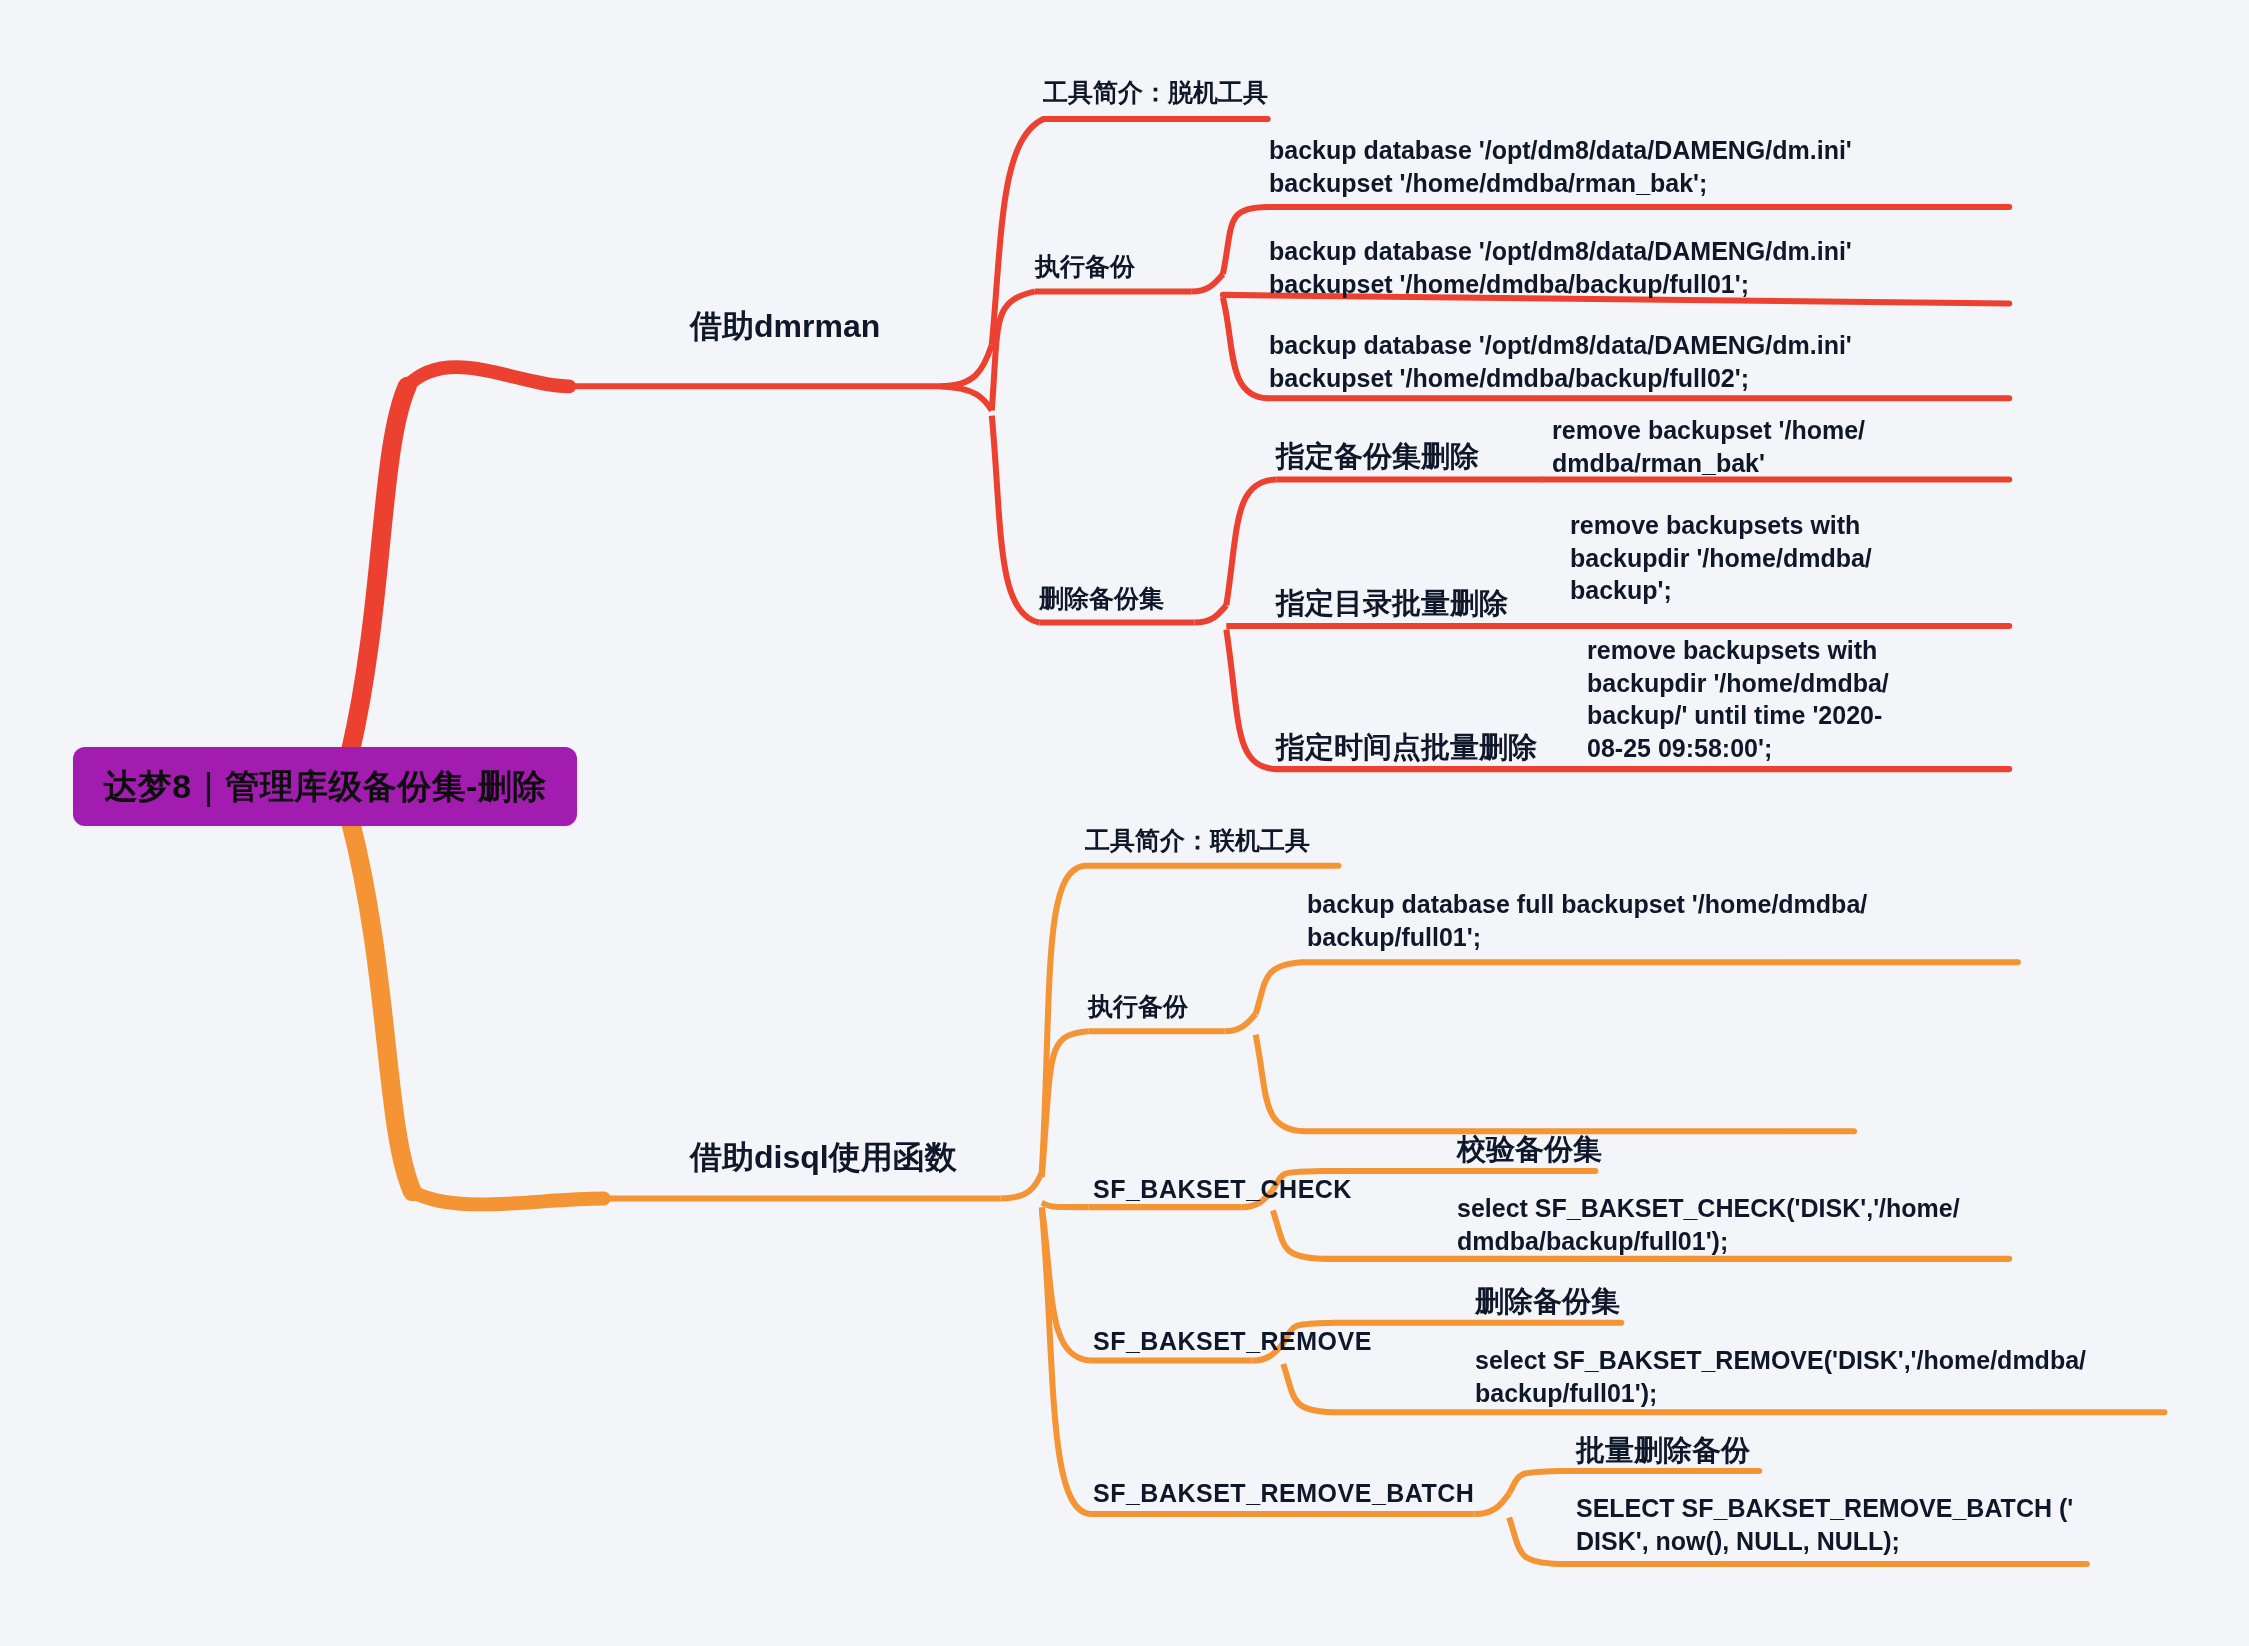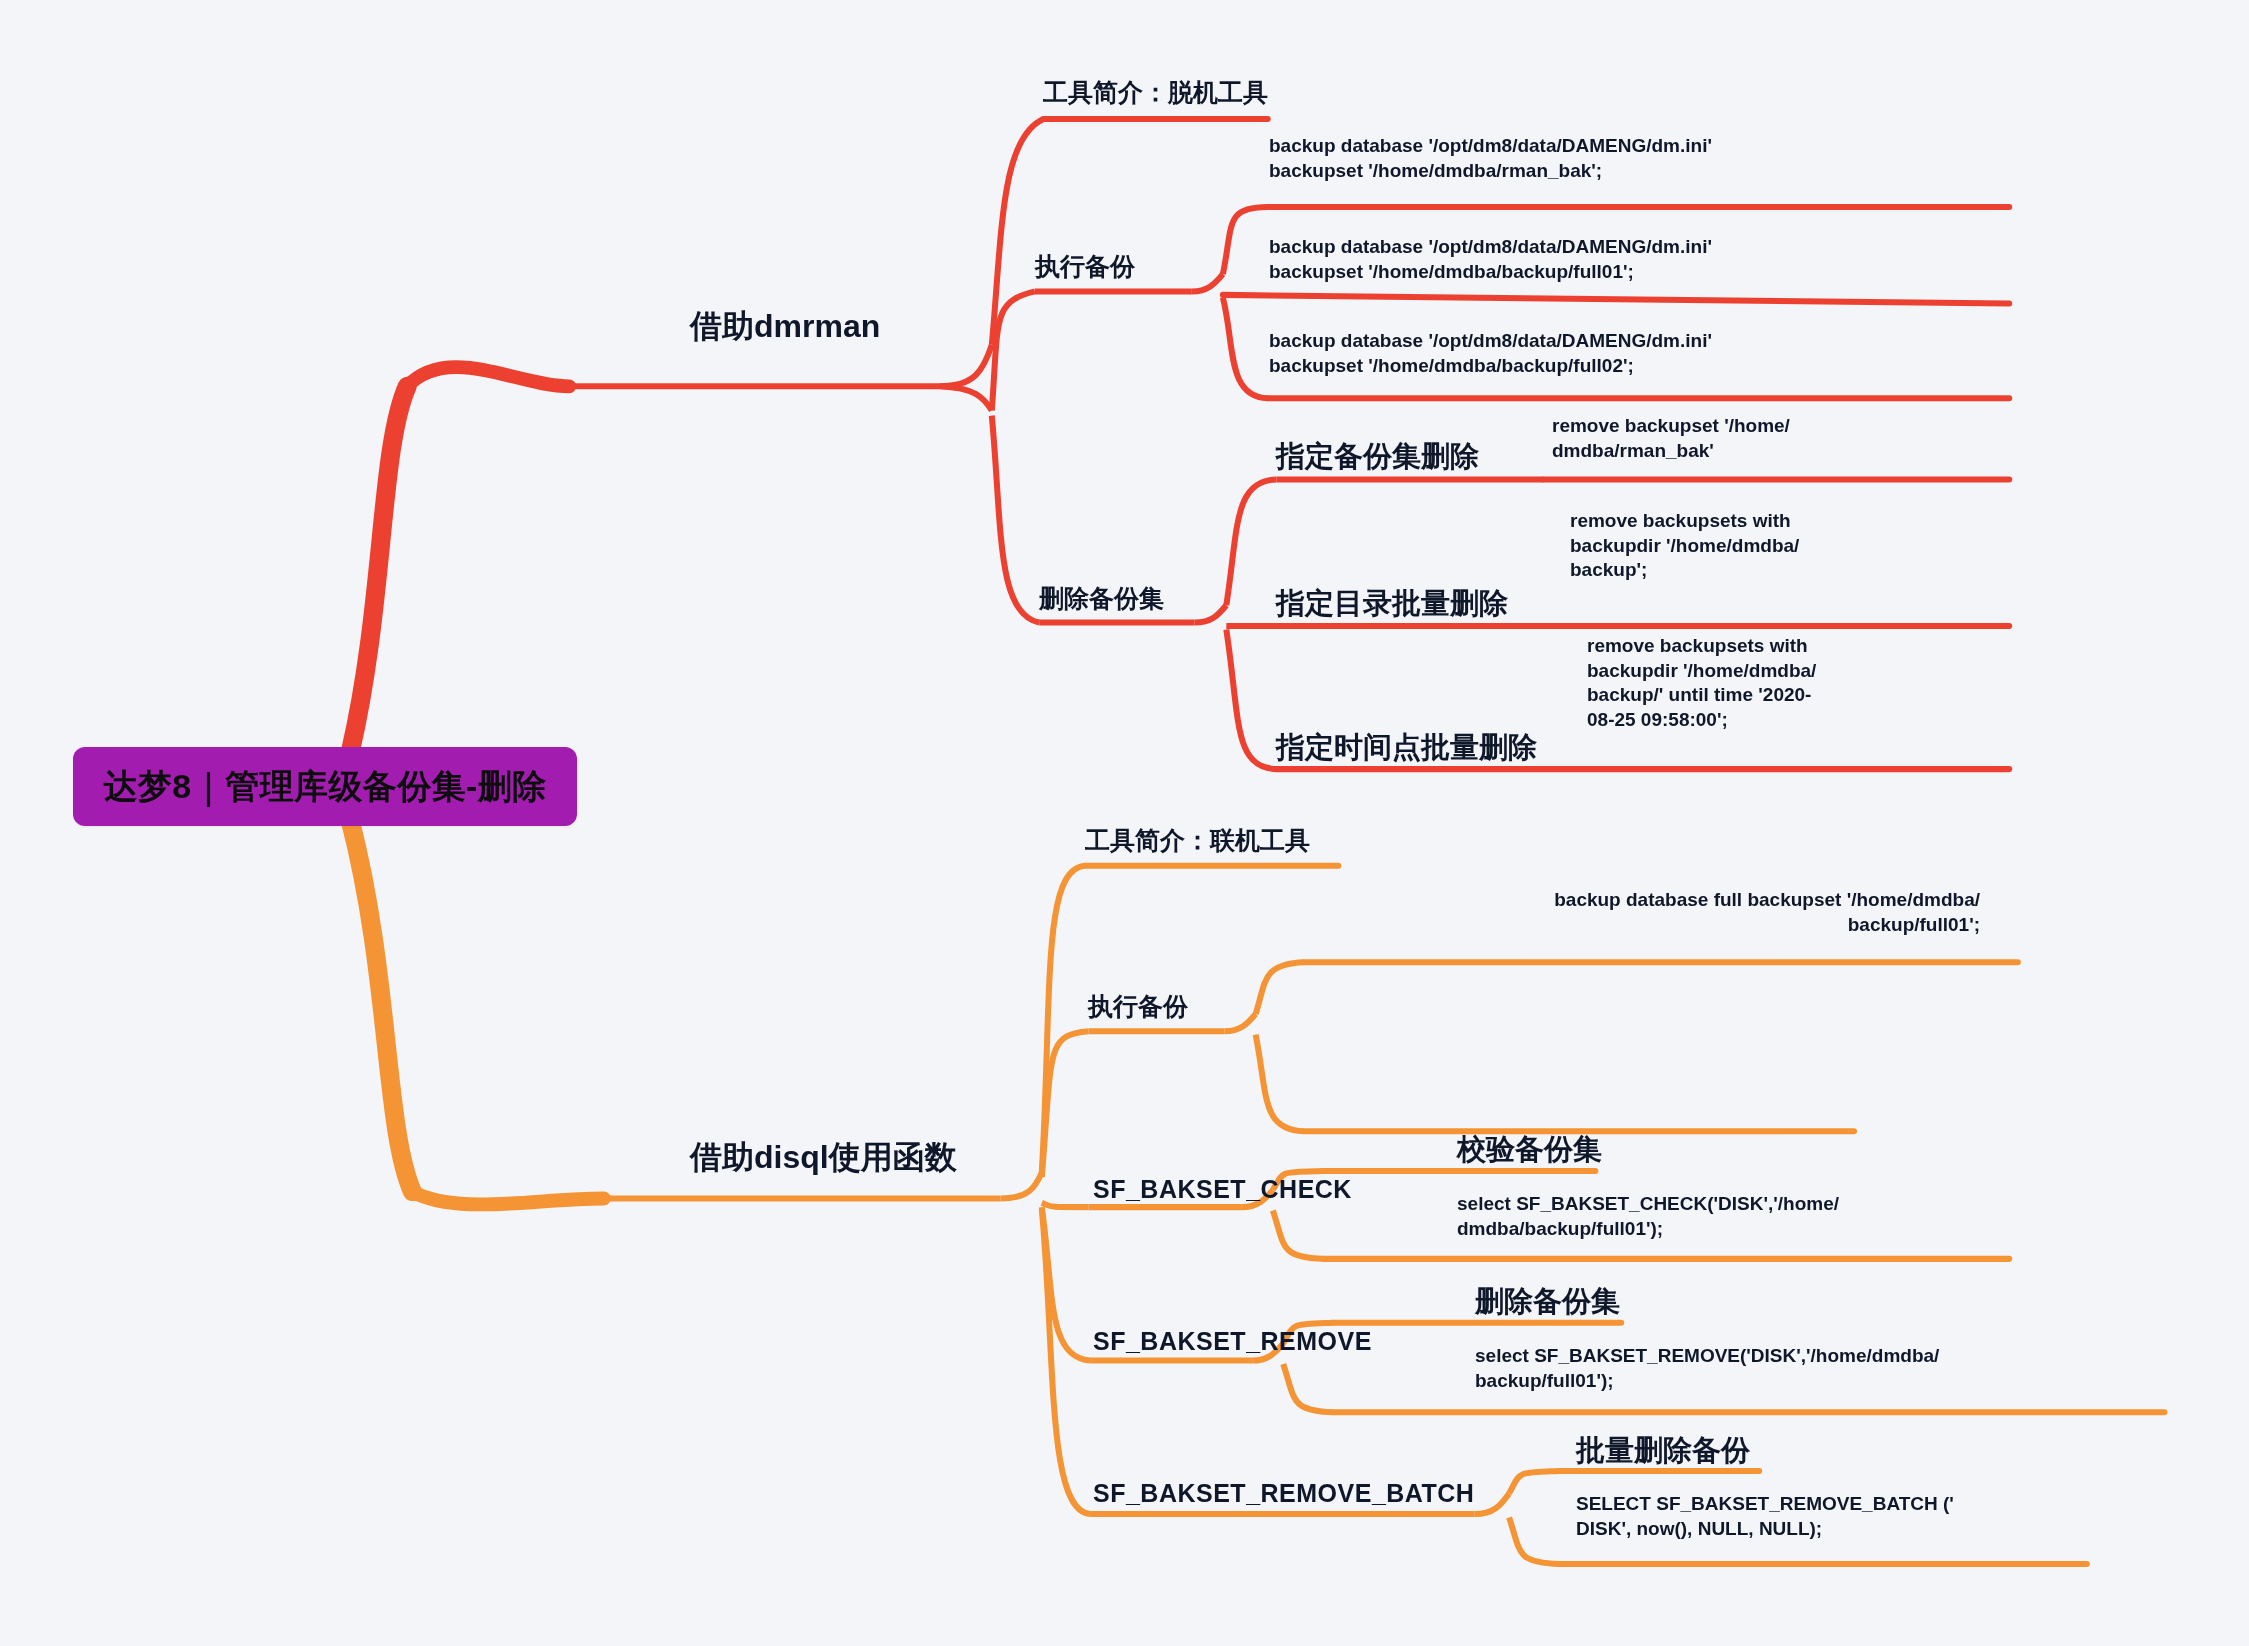--- a/index.html
+++ b/index.html
@@ -53,21 +53,21 @@
   }
   
   .lvl1 { font-size: 32px; }
   
   .lvl2 { font-size: 25px; font-weight: bold; }
   
   .lvl2-fn { font-size: 25px; font-weight: bold; letter-spacing: 0.5px; }
   
   .lvl3 { font-size: 29px; font-weight: bold; }
   
-  .code { font-size: 19px; font-weight: bold; }
+  .code { font-size: 25px; font-weight: bold; }
 </style>
 </head>
 <body>
 
 <div id="mindmap">
 
   <svg id="wires" viewBox="0 0 2609 1909" width="2250" height="1646" xmlns="http://www.w3.org/2000/svg">
 
     <path d="M 406,872 C 446,700 440,520 472,448" stroke="#EC4130" stroke-width="22" fill="none" stroke-linecap="round"></path>
     <path d="M 472,448 C 520,398 600,448 660,448" stroke="#EC4130" stroke-width="16" fill="none" stroke-linecap="round"></path>
@@ -180,21 +180,21 @@
 backupdir '/home/dmdba/
 backup/' until time '2020-
 08-25 09:58:00';</div>
 
   <div class="node lvl1" style="left:690px; top:1137px;">借助disql使用函数</div>
 
   <div class="node lvl2" style="left:1085px; top:824px;">工具简介：联机工具</div>
 
   <div class="node lvl2" style="left:1088px; top:990px;">执行备份</div>
 
-  <div class="node code" style="left:1264px; top:888px; width:716px;text-align:right;">backup database full backupset '/home/dmdba/
+  <div class="node code" style="left:1307px; top:888px; width:716px;">backup database full backupset '/home/dmdba/
 backup/full01';</div>
 
   <div class="node lvl2-fn" style="left:1093px; top:1173px;">SF_BAKSET_CHECK</div>
   <div class="node lvl3" style="left:1457px; top:1131px;">校验备份集</div>
   <div class="node code" style="left:1457px; top:1192px; width:604px;">select SF_BAKSET_CHECK('DISK','/home/
 dmdba/backup/full01');</div>
 
   <div class="node lvl2-fn" style="left:1093px; top:1325px;">SF_BAKSET_REMOVE</div>
   <div class="node lvl3" style="left:1475px; top:1283px;">删除备份集</div>
   <div class="node code" style="left:1475px; top:1344px; width:716px;">select SF_BAKSET_REMOVE('DISK','/home/dmdba/

